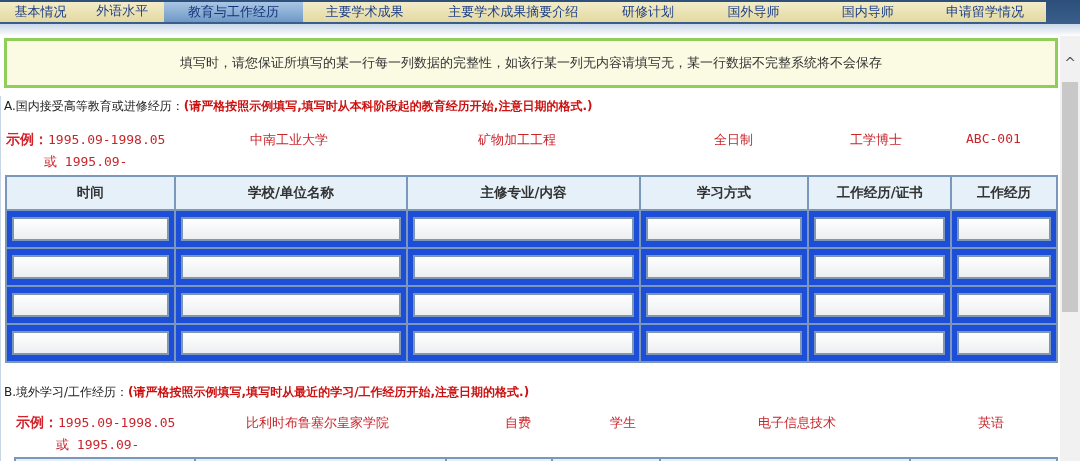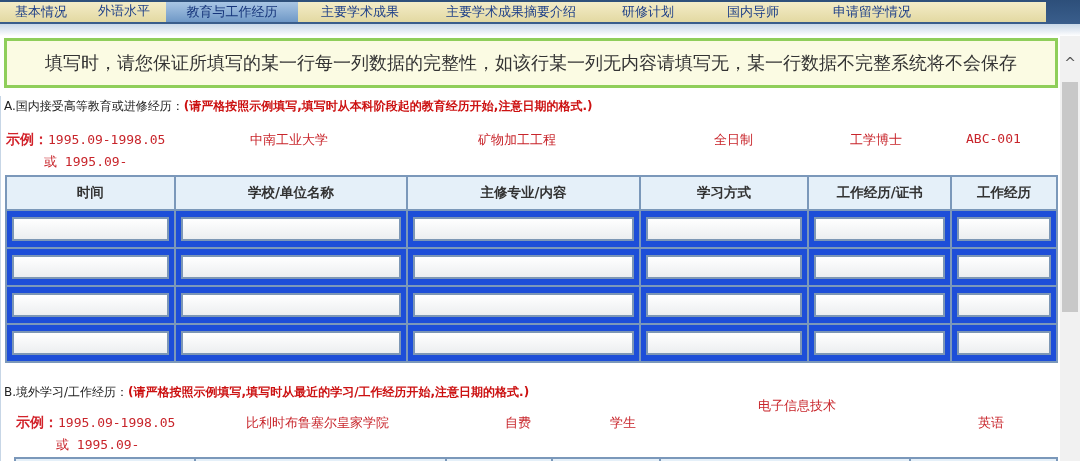--- a/index.html
+++ b/index.html
@@ -25,21 +25,21 @@
   }
   .subbar {
     position: absolute; left: 0; top: 24px; width: 1080px; height: 12px;
     background: linear-gradient(#c9d8e8, #e8eef5 60%, #ffffff);
   }
 
   .notice {
     position: absolute; left: 4px; top: 38px; width: 1054px; height: 50px;
     background: #fbfbe3; border: 3px solid #8fce5a;
     display: flex; align-items: center; justify-content: center;
-    font-size: 18px; color: #333;
+    font-size: 13px; color: #333;
   }
 
   .scrollbar {
     position: absolute; left: 1060px; top: 36px; width: 20px; height: 425px;
     background: #f1f1f1;
   }
   .scroll-up {
     position: absolute; left: 0; top: 16px; width: 20px; height: 22px;
     display: flex; align-items: center; justify-content: center;
     font-size: 14px; color: #555; cursor: pointer;
@@ -81,24 +81,25 @@
     border-left: 1px solid #c7d6e6;
   }
 </style>
 </head>
 <body>
 
 <div class="tabbar">
   <div class="tabs" id="tabs">
       <div class="tab" style="width: 82px;">基本情况</div>
       <div class="tab" style="width: 84px; font-family: Liberation Mono, monospace;">外语水平</div>
-      <div class="tab active" style="width: 132px;">教育与工作经历</div>
+      <div class="tab active" style="width: 142px;">教育与工作经历</div>
       <div class="tab" style="width: 124px;">主要学术成果</div>
       <div class="tab" style="width: 178px;">主要学术成果摘要介绍</div>
       <div class="tab" style="width: 96px;">研修计划</div>
+      <div class="tab" style="width: 118px;">国外导师</div>
       <div class="tab" style="width: 114px;">国内导师</div>
       <div class="tab" style="width: 124px;">申请留学情况</div>
     </div>
 </div>
 <div class="subbar"></div>
 
 <div class="notice">
   <span>填写时，请您保证所填写的某一行每一列数据的完整性，如该行某一列无内容请填写无，某一行数据不完整系统将不会保存</span>
 </div>
 
@@ -177,21 +178,21 @@
   <span>B.境外学习/工作经历：</span><span class="red">(请严格按照示例填写,填写时从最近的学习/工作经历开始,注意日期的格式.)</span>
 </div>
 
 <div class="example" style="left:16px; top:414px;">
   <span class="ex-label">示例：</span><span>1995.09-1998.05</span>
 </div>
 <div class="example" style="left:56px; top:436px;">或 1995.09-</div>
 <div class="example cjk" style="left:246px; top:414px;">比利时布鲁塞尔皇家学院</div>
 <div class="example cjk" style="left:505px; top:414px;">自费</div>
 <div class="example cjk" style="left:610px; top:414px;">学生</div>
-<div class="example cjk" style="left:758px; top:397px;font-family:Liberation Serif, serif;">电子信息技术</div>
+<div class="example cjk" style="left:758px; top:414px;font-family:Liberation Serif, serif;">电子信息技术</div>
 <div class="example cjk" style="left:978px; top:414px;">英语</div>
 
 <table class="grid" style="left:14px; top:457px; width:1044px;">
   <colgroup>
     <col style="width:180px">
       <col style="width:252px">
       <col style="width:106px">
     <col style="width:108px">
       <col style="width:251px">
       <col style="width:147px">

